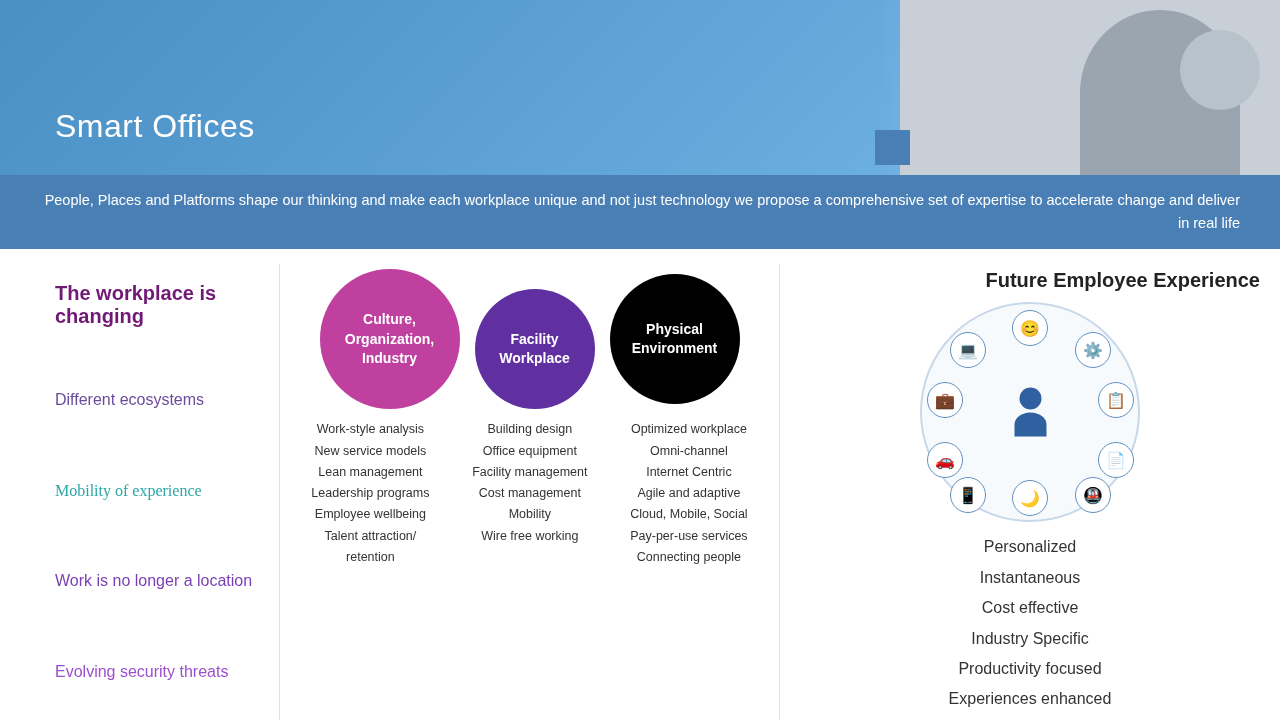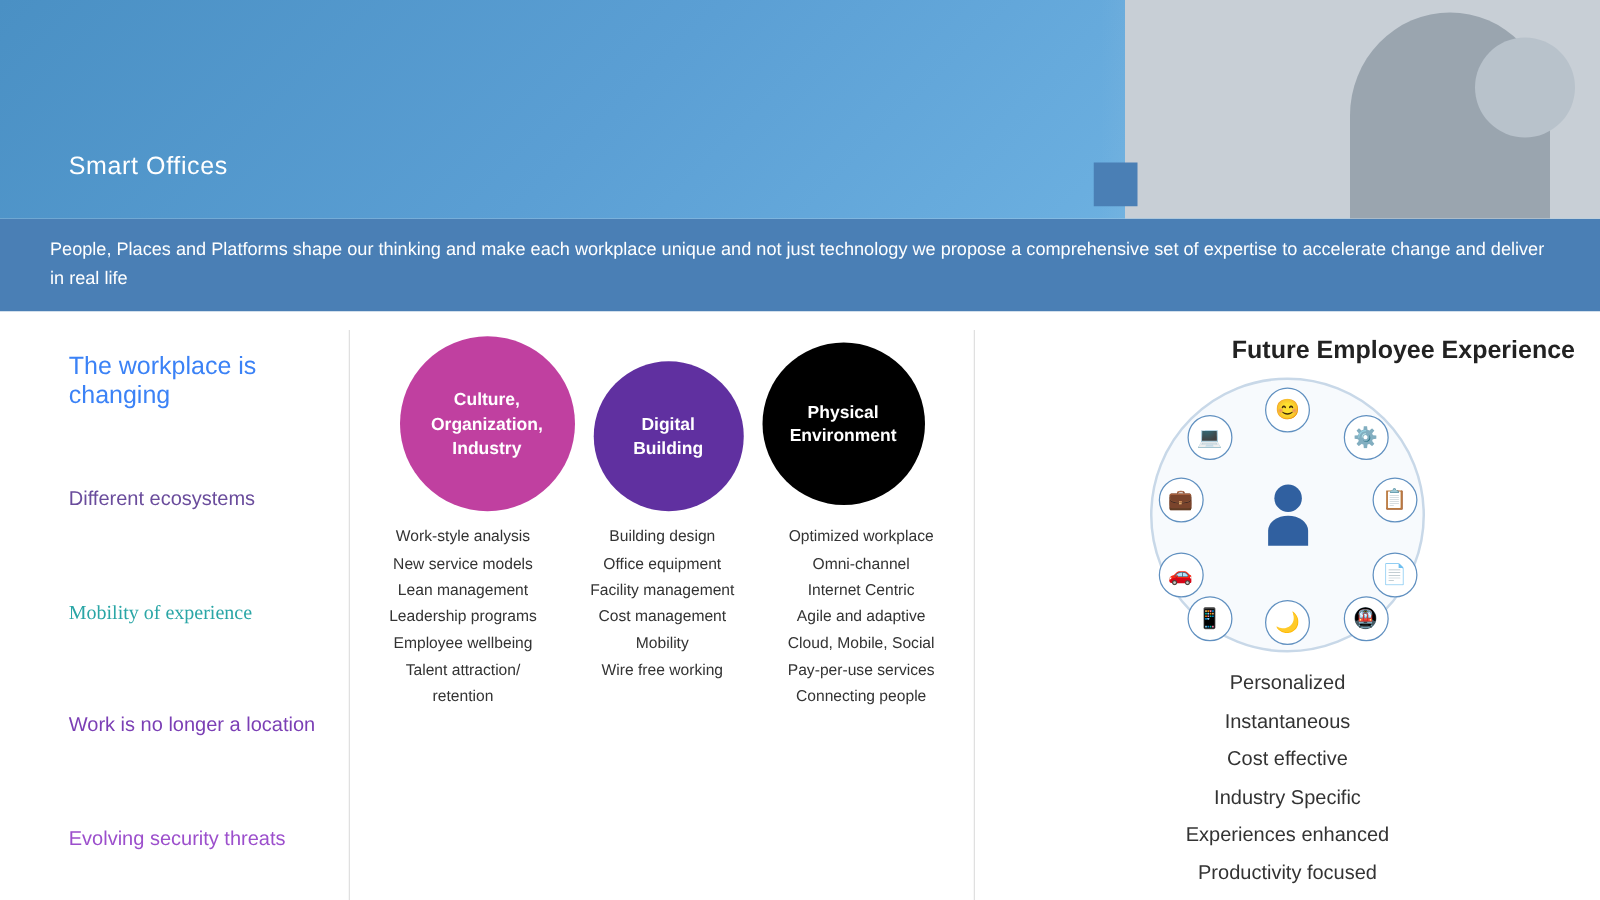--- a/index.html
+++ b/index.html
@@ -16,21 +16,21 @@
       position: relative;
       height: 175px;
       background: linear-gradient(135deg, #4a90c4 0%, #5b9fd4 40%, #6aaedf 70%, #7fc0e8 100%);
       overflow: hidden;
     }
     .header-title {
       position: absolute;
       bottom: 30px;
       left: 55px;
       color: #fff;
-      font-size: 20px;
+      font-size: 32px;
       font-weight: 300;
       letter-spacing: 0.5px;
     }
     .header-image-area {
       position: absolute;
       right: 0;
       top: 0;
       width: 400px;
       height: 175px;
       background: linear-gradient(to left, #d0d8e0 0%, transparent 100%);
@@ -72,21 +72,21 @@
       right: 370px;
       width: 35px;
       height: 35px;
       background: #4a7fb5;
     }
 
     
     .subtitle-bar {
       background: #4a7fb5;
       padding: 14px 40px;
-      text-align: left;
+      text-align: right;
       color: #fff;
       font-size: 14.5px;
       font-weight: 400;
       line-height: 1.6;
     }
 
     
     .main-content {
       display: flex;
       height: calc(720px - 175px - 62px);
@@ -97,22 +97,22 @@
     .left-col {
       width: 280px;
       padding: 5px 20px 5px 55px;
       border-right: 1px solid #e0e0e0;
       display: flex;
       flex-direction: column;
       justify-content: space-around;
     }
     .left-title {
       font-size: 20px;
-      font-weight: 400;
-      color: #3b82f6;
+      font-weight: 700;
+      color: #701a75;
       margin-bottom: 15px;
     }
     .ecosystem-item {
       font-size: 16px;
       font-weight: 500;
       margin: 24px 0;
     }
     .eco-1 { color: #6a4c9c; }
     .eco-2 { color: #2aa6a6; font-family: Liberation Serif, serif; }
     .eco-3 { color: #7b3fb5; }
@@ -297,21 +297,21 @@
     <div class="left-title">The workplace is changing</div>
     <div class="ecosystem-item eco-1">Different ecosystems</div>
     <div class="ecosystem-item eco-2">Mobility of experience</div>
     <div class="ecosystem-item eco-3">Work is no longer a location</div>
     <div class="ecosystem-item eco-4">Evolving security threats</div>
   </div>
 
   <div class="middle-col">
     <div class="circles-row">
       <div class="circle-culture">Culture, Organization, Industry</div>
-      <div class="circle-digital">Digital Building</div>
+      <div class="circle-digital">Facility Workplace</div>
       <div class="circle-physical">Physical Environment</div>
     </div>
     <div class="lists-row">
       <div class="list-col">
         <div>Work-style analysis</div>
         <div>New service models</div>
         <div>Lean management</div>
         <div>Leadership programs</div>
         <div>Employee wellbeing</div>
         <div>Talent attraction/</div>
@@ -367,18 +367,18 @@
       <div class="icon-node" style="top:80px;left:7px;">💼</div>
 
       <div class="icon-node" style="top:30px;left:30px;">💻</div>
     </div>
 
     <div class="future-list">
       <div>Personalized</div>
       <div>Instantaneous</div>
       <div>Cost effective</div>
       <div>Industry Specific</div>
+      <div>Productivity focused</div>
       <div>Experiences enhanced</div>
-      <div>Productivity focused</div>
     </div>
   </div>
 
 </div>
 
 </body></html>

